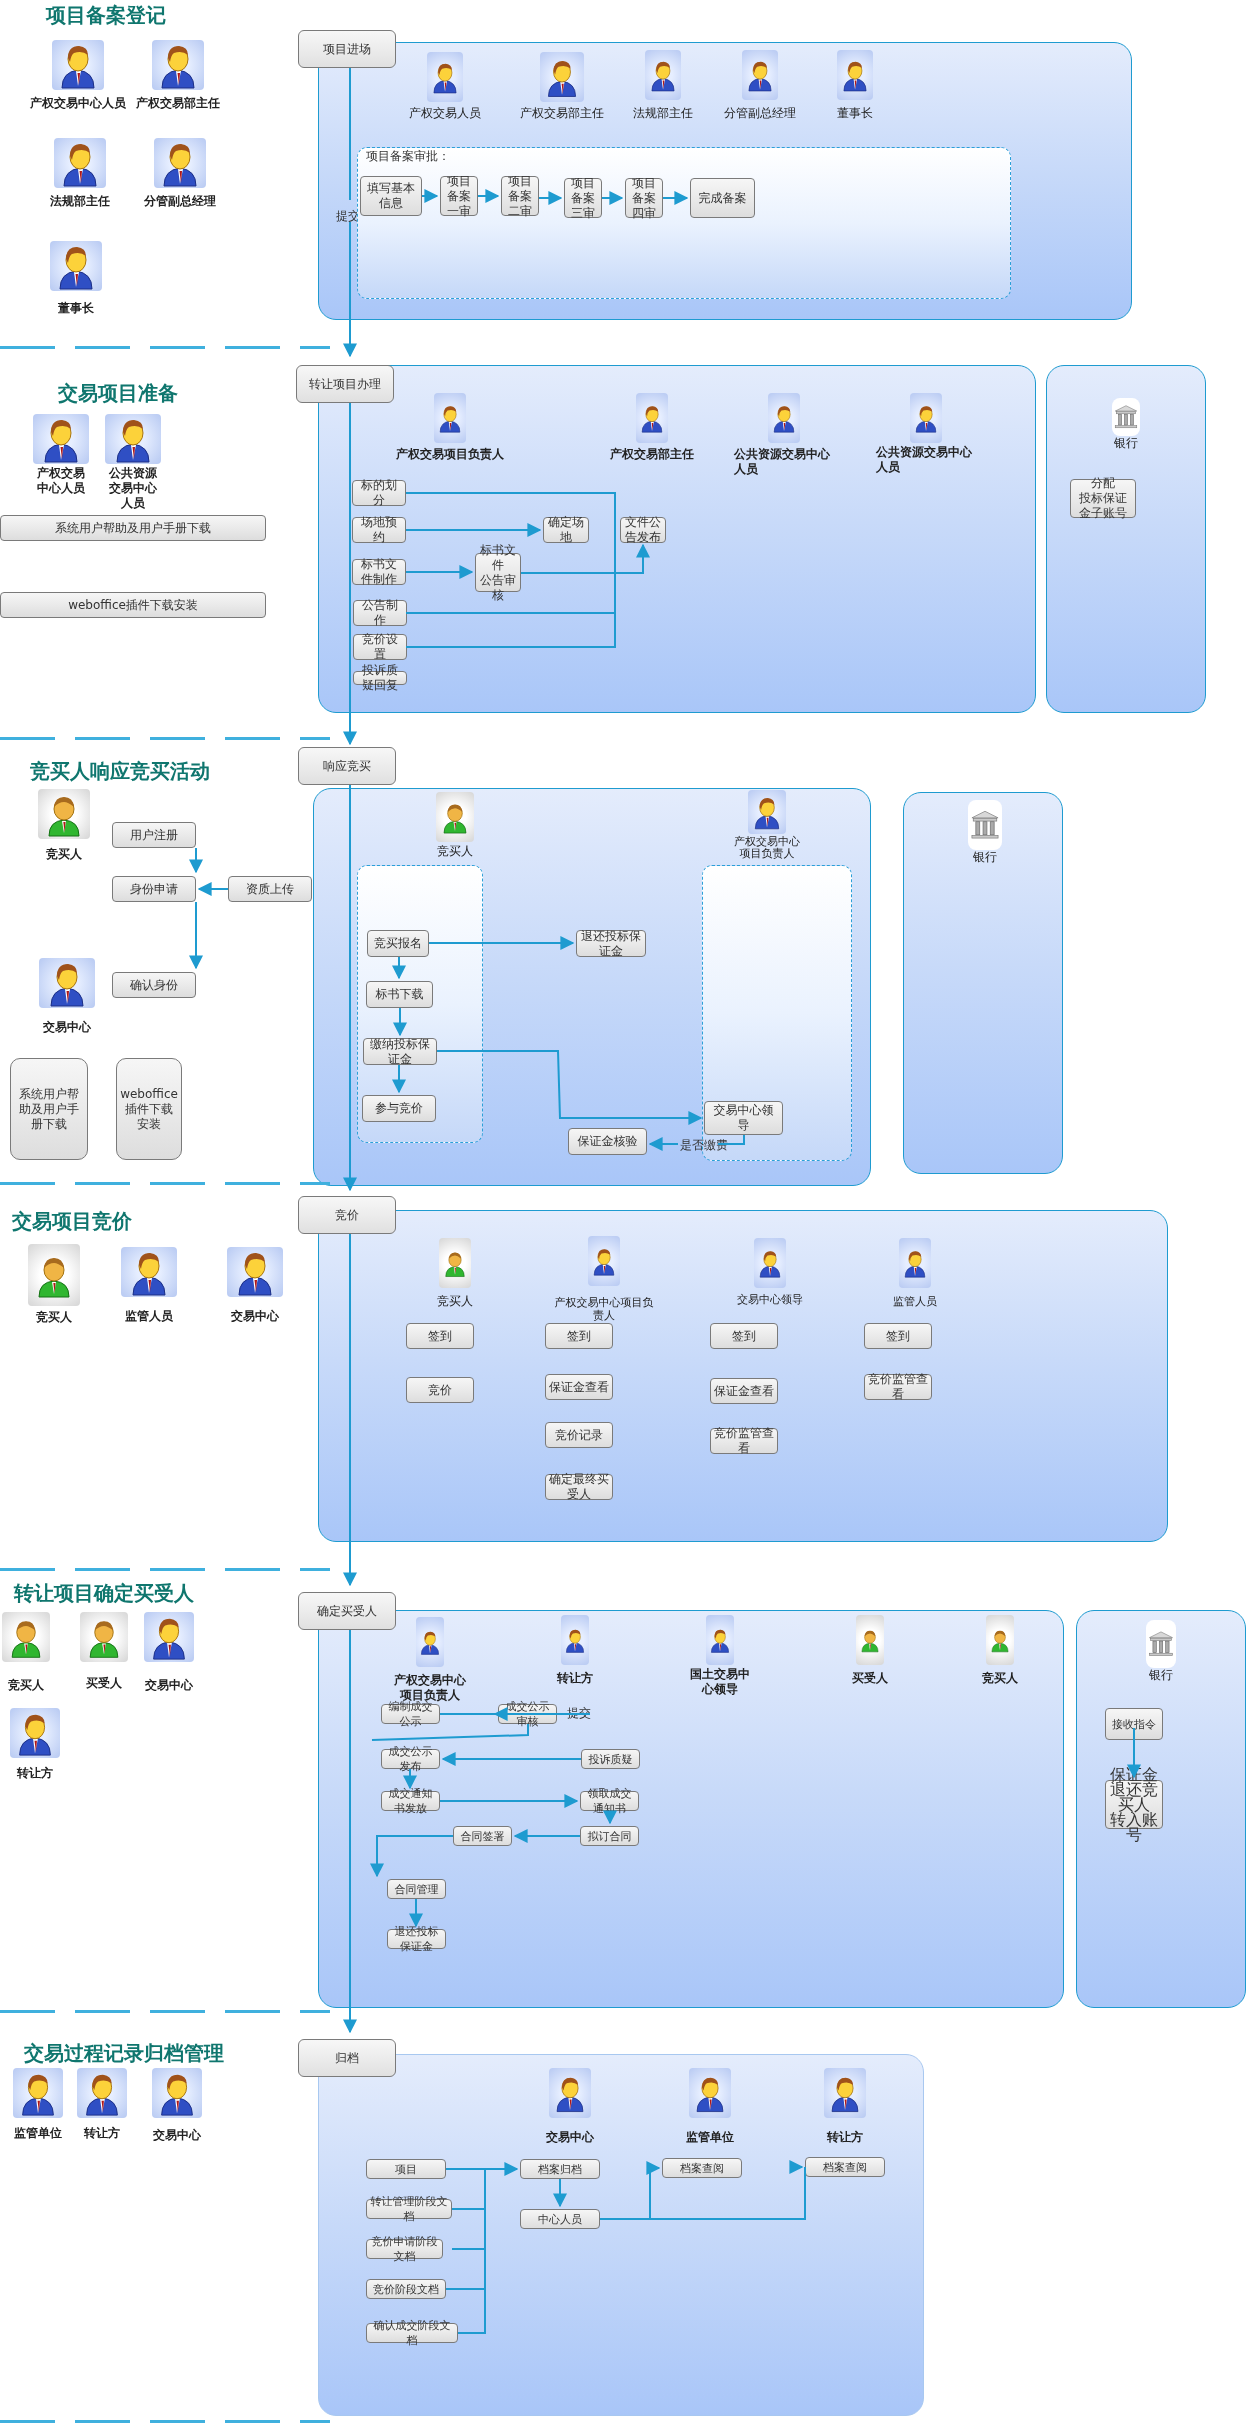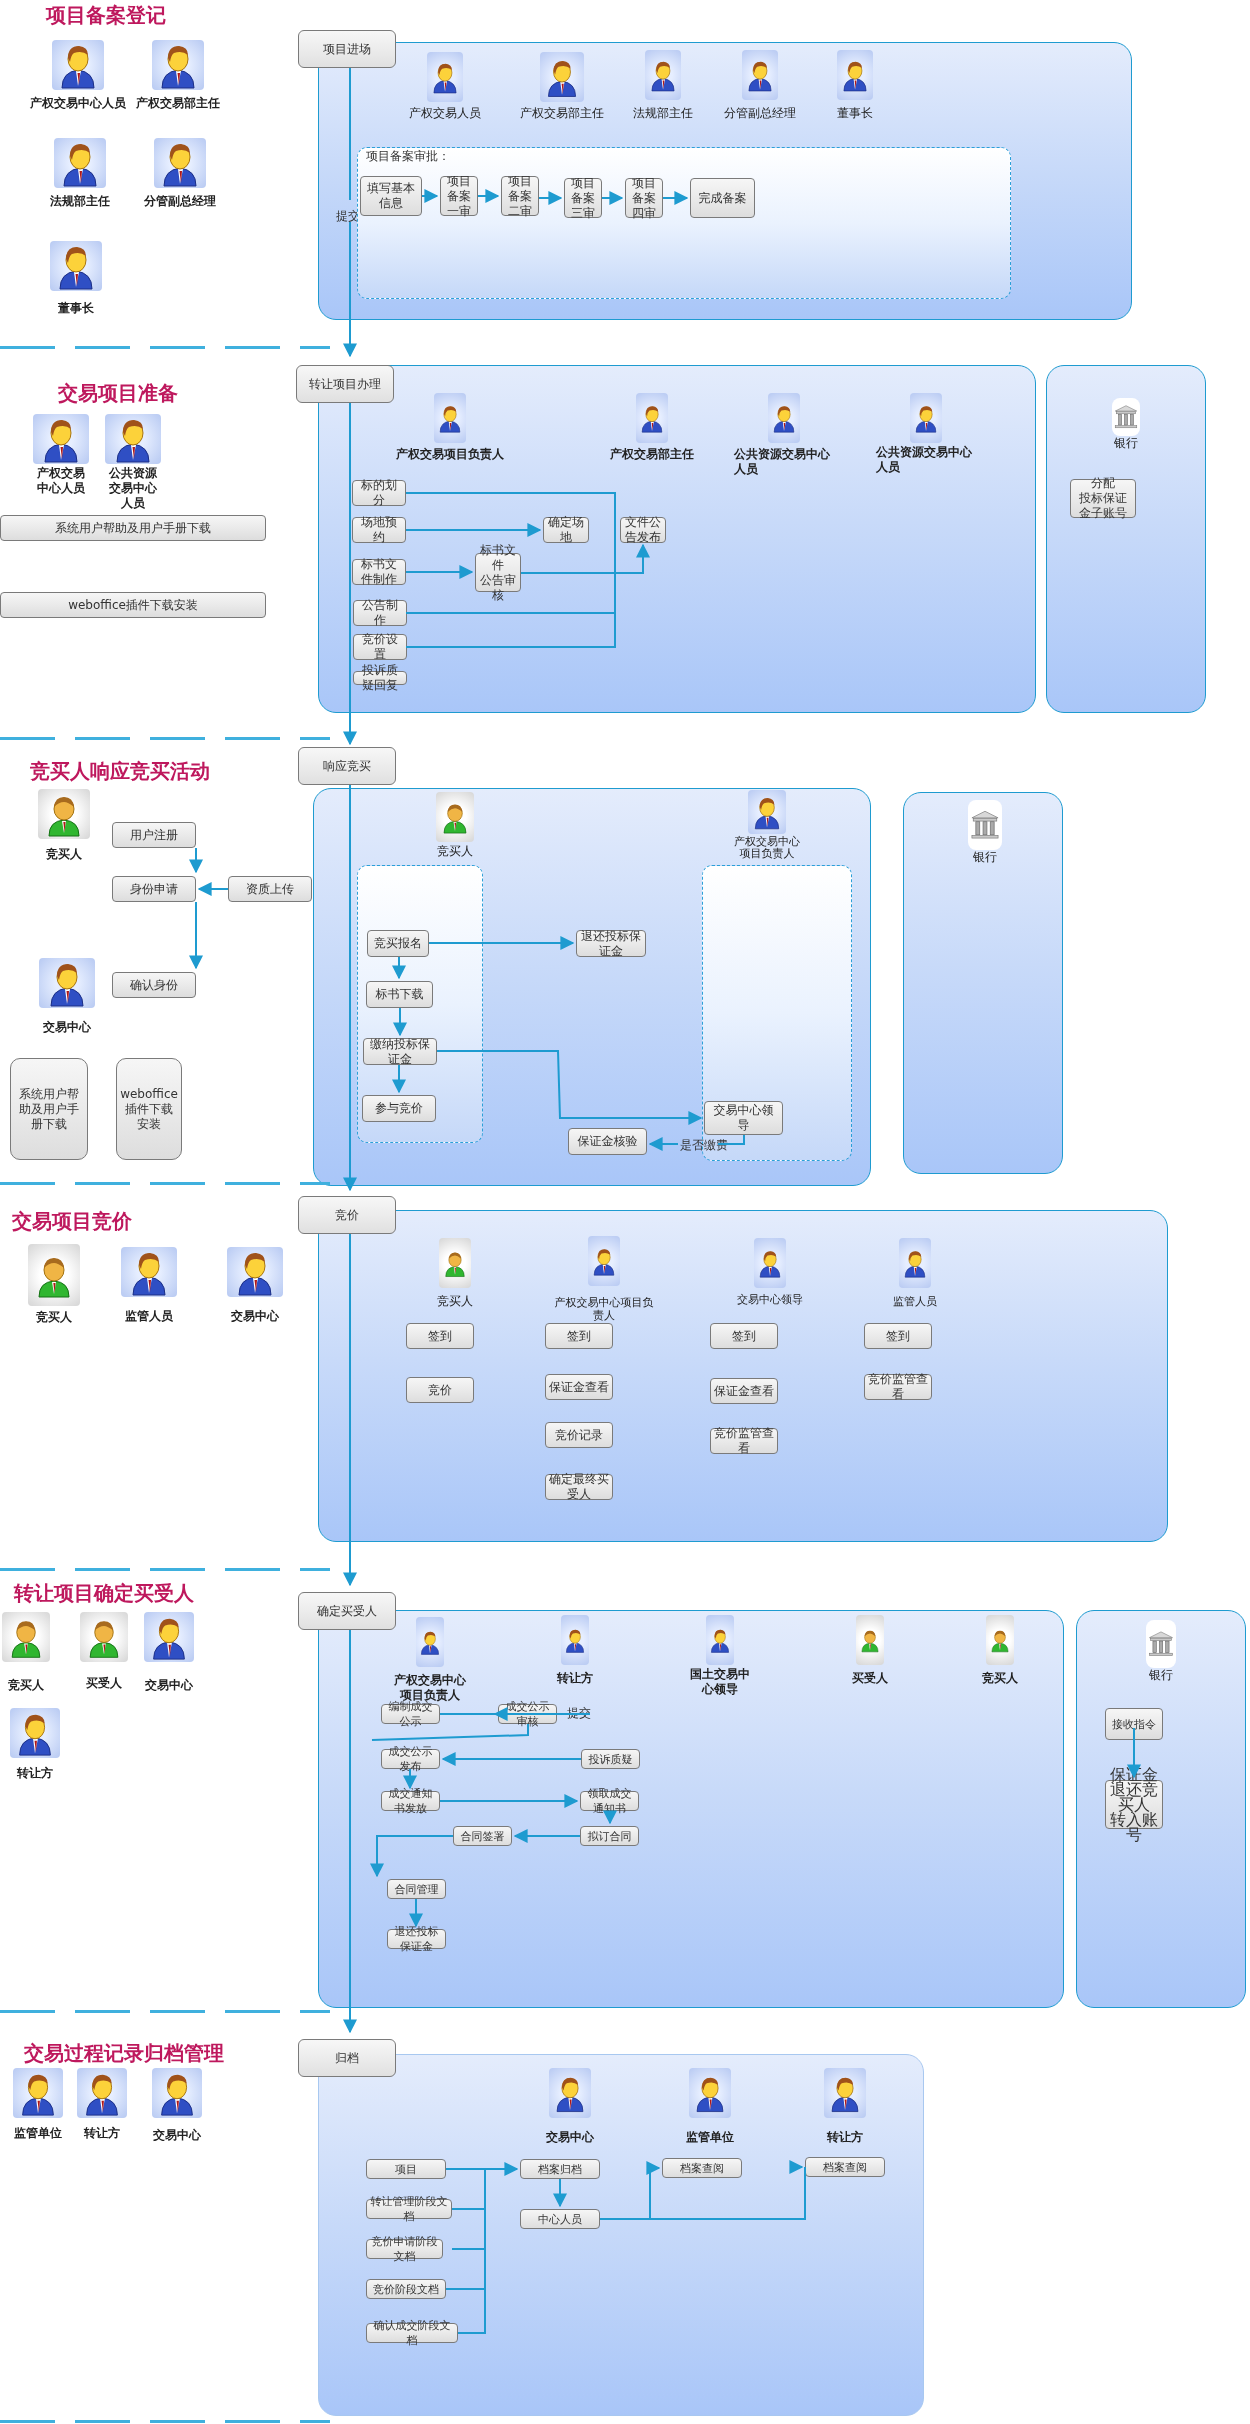--- a/index.html
+++ b/index.html
@@ -1,18 +1,18 @@
 <!DOCTYPE html>
 <html><head>
 <meta charset="utf-8">
 <style>
   html, body { margin:0; padding:0; }
   body { width:1250px; height:2424px; position:relative; background:#ffffff;
          font-family:"DejaVu Sans","Liberation Sans",sans-serif; color:#222; overflow:hidden; }
-  .sec-title { position:absolute; font-size:20px; font-weight:bold; color:#be185d; white-space:nowrap; }
+  .sec-title { position:absolute; font-size:20px; font-weight:bold; color:#0f766e; white-space:nowrap; }
   .actor { position:absolute; text-align:center; font-size:12px; font-weight:bold; color:#222; line-height:15px; }
   .avatar { display:block; margin:0 auto; width:52px; height:50px; border-radius:4px; }
   .avatar.blue { background:radial-gradient(circle at 50% 50%, #e6eeff 30%, #b7c9f2 100%); }
   .avatar.green { background:radial-gradient(circle at 50% 50%, #ffffff 35%, #d5d5d5 100%); }
   .avatar.bank { background:#ffffff; border-radius:8px; }
   .lane { position:absolute; border:1.5px solid #1e9bd0; border-radius:18px;
           background:linear-gradient(180deg,#e4ecfc 0%,#c8daf9 45%,#a9c6f8 100%); }
   .inner { position:absolute; border:1.5px dashed #2ba0d8; border-radius:10px;
            background:linear-gradient(180deg,#ffffff 0%,#eaf2fe 50%,#c5d8f8 100%); }
   .btn { position:absolute; box-sizing:border-box; border:1px solid #7a7a7a; border-radius:4px;

